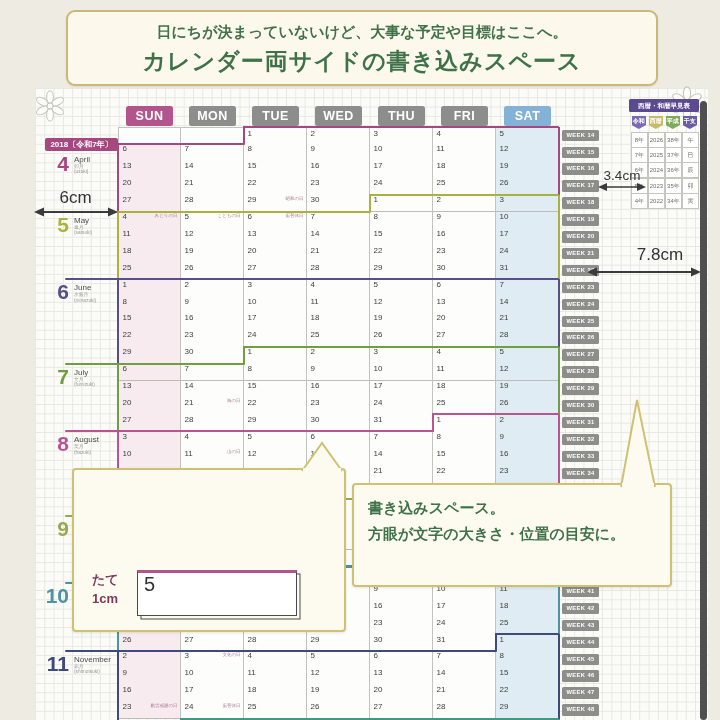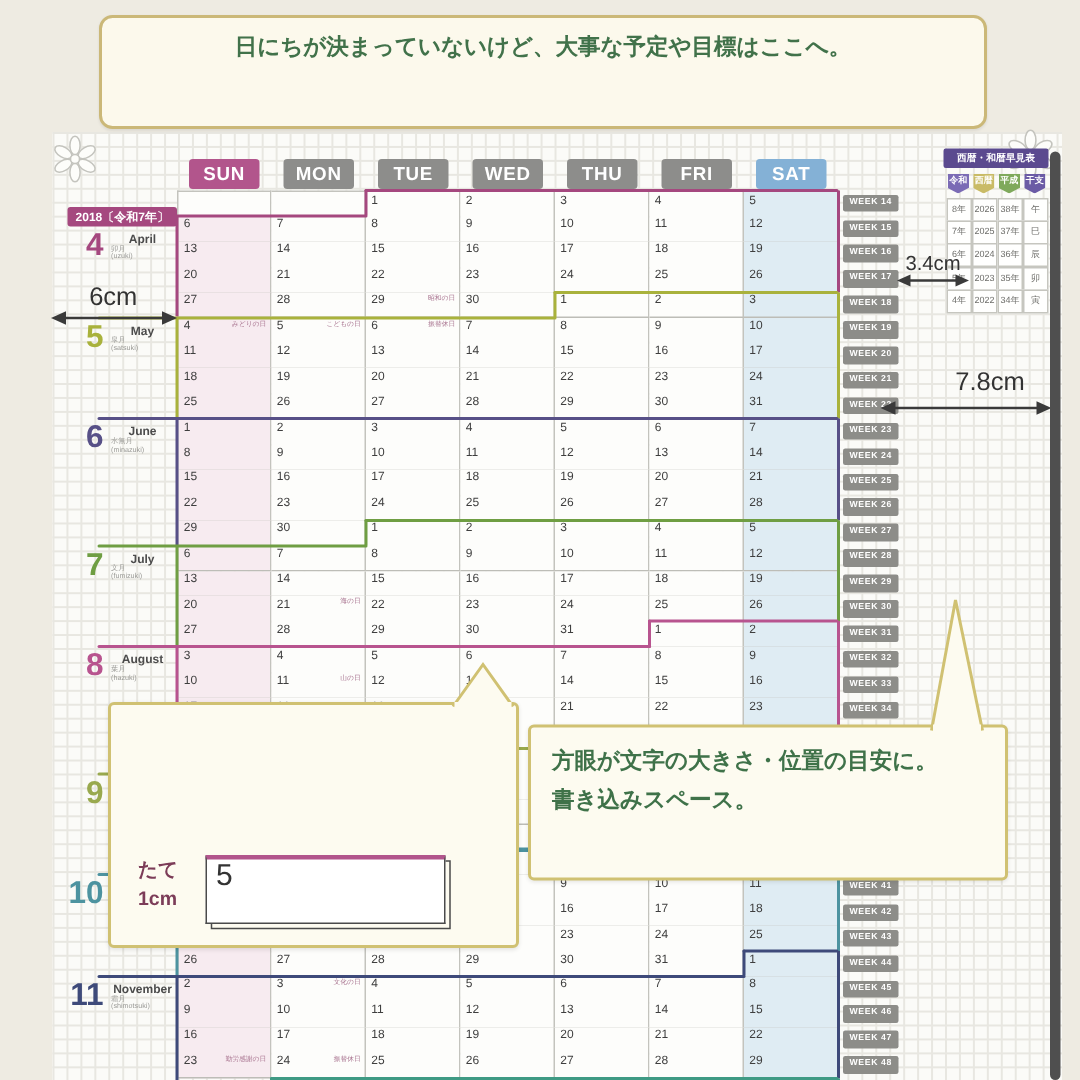--- a/index.html
+++ b/index.html
@@ -21,21 +21,21 @@
 .cell.sun{background:#f7ebf0;}
 .cell.sat{background:#dfecf3;}
 .dnum{font-size:8px;color:#3e3e3e;padding:1.5px 0 0 3.5px;line-height:1;}
 .holiday{position:absolute;top:2px;right:2.5px;font-size:4.5px;color:#a8738f;line-height:1;}
 .wbadge{position:absolute;left:562px;width:37px;height:11.5px;background:#8d8d89;color:#fff;font-size:5.8px;font-weight:bold;line-height:11.5px;text-align:center;border-radius:1.5px;z-index:3;letter-spacing:.4px;}
 .mline{position:absolute;z-index:3;border-radius:1px;}
 .mbar{position:absolute;width:1.8px;z-index:3;}
 .mlabel{position:absolute;left:38px;width:78px;display:flex;gap:5px;justify-content:flex-end;align-items:flex-start;z-index:4;}
 .mnum{font-size:21px;font-weight:bold;line-height:22px;}
 .mstack{width:42px;padding-top:2px;}
-.mname{font-size:8px;color:#4c4c4c;line-height:9px;font-weight:bold;text-align:center;}
+.mname{font-size:8px;color:#4c4c4c;line-height:9px;font-weight:normal;}
 .mwafu{font-size:4.8px;color:#9a9a96;line-height:5.5px;}
 .era{position:absolute;left:45px;top:137.5px;width:73px;height:13.5px;background:#a5487f;color:#fff;font-size:8px;font-weight:bold;text-align:center;line-height:13.5px;border-radius:2px;z-index:5;}
 
 .qt-title{position:absolute;left:629px;top:99px;width:70px;height:13px;background:#5b4a8f;color:#fff;font-size:6.5px;font-weight:bold;text-align:center;line-height:13px;border-radius:1.5px;z-index:6;}
 .qtag{position:absolute;top:116px;width:14.5px;height:13px;color:#fff;font-size:6px;font-weight:bold;text-align:center;line-height:10px;clip-path:polygon(0 0,100% 0,100% 70%,50% 100%,0 70%);z-index:6;}
 .qcell{position:absolute;background:#fffffe;border:.8px solid #c6c6bf;box-sizing:border-box;font-size:6px;color:#6e6e6a;text-align:center;z-index:6;}
 
 .mtext{position:absolute;color:#333;font-weight:500;text-align:center;z-index:6;}
 .msvg{position:absolute;z-index:6;}
 
@@ -53,20 +53,21 @@
 #co-right{left:352px;top:483px;width:320px;height:104px;padding:10px 14px;}
 #co-right .r{font-size:15px;font-weight:bold;color:#3f7249;line-height:26px;text-align:left;}
 </style>
 </head>
 <body>
 
 <div id="stage">
 
   <div class="banner">
     <div class="l1">日にちが決まっていないけど、大事な予定や目標はここへ。</div>
+    <div class="l2">カレンダー両サイドの書き込みスペース</div>
   </div>
 
   <div class="page"></div>
 
   <svg class="flower" style="left:34px;top:90px;" width="32" height="32" viewBox="0 0 32 32">
     <g stroke="#c4c4be" stroke-width="1" fill="#fdfdfa">
       <ellipse cx="16" cy="7" rx="3.4" ry="6.2"></ellipse>
       <ellipse cx="16" cy="7" rx="3.4" ry="6.2" transform="rotate(60 16 16)"></ellipse>
       <ellipse cx="16" cy="7" rx="3.4" ry="6.2" transform="rotate(120 16 16)"></ellipse>
       <ellipse cx="16" cy="7" rx="3.4" ry="6.2" transform="rotate(180 16 16)"></ellipse>
@@ -1045,21 +1046,21 @@
     <div class="sample-cell">
       <span>5</span>
     </div>
   </div>
   <svg class="pointer" style="left:300px;top:441px;" width="44" height="31" viewBox="0 0 44 31">
     <path d="M2,30 L22,2 L42,30" fill="#fdfbf0" stroke="#d0c172" stroke-width="2"></path>
     <rect x="3" y="27" width="38" height="4" fill="#fdfbf0"></rect>
   </svg>
 
   <div class="callout" id="co-right">
+    <div class="r">書き込みスペース。</div>
     <div class="r">方眼が文字の大きさ・位置の目安に。</div>
-    <div class="r">書き込みスペース。</div>
   </div>
   <svg class="pointer" style="left:618px;top:398px;" width="40" height="90" viewBox="0 0 40 90">
     <path d="M3,89 L19,2 L37,89" fill="#fdfbf0" stroke="#d0c172" stroke-width="2"></path>
     <rect x="4" y="85" width="32" height="5" fill="#fdfbf0"></rect>
   </svg>
 
 </div>
 
 </body></html>

